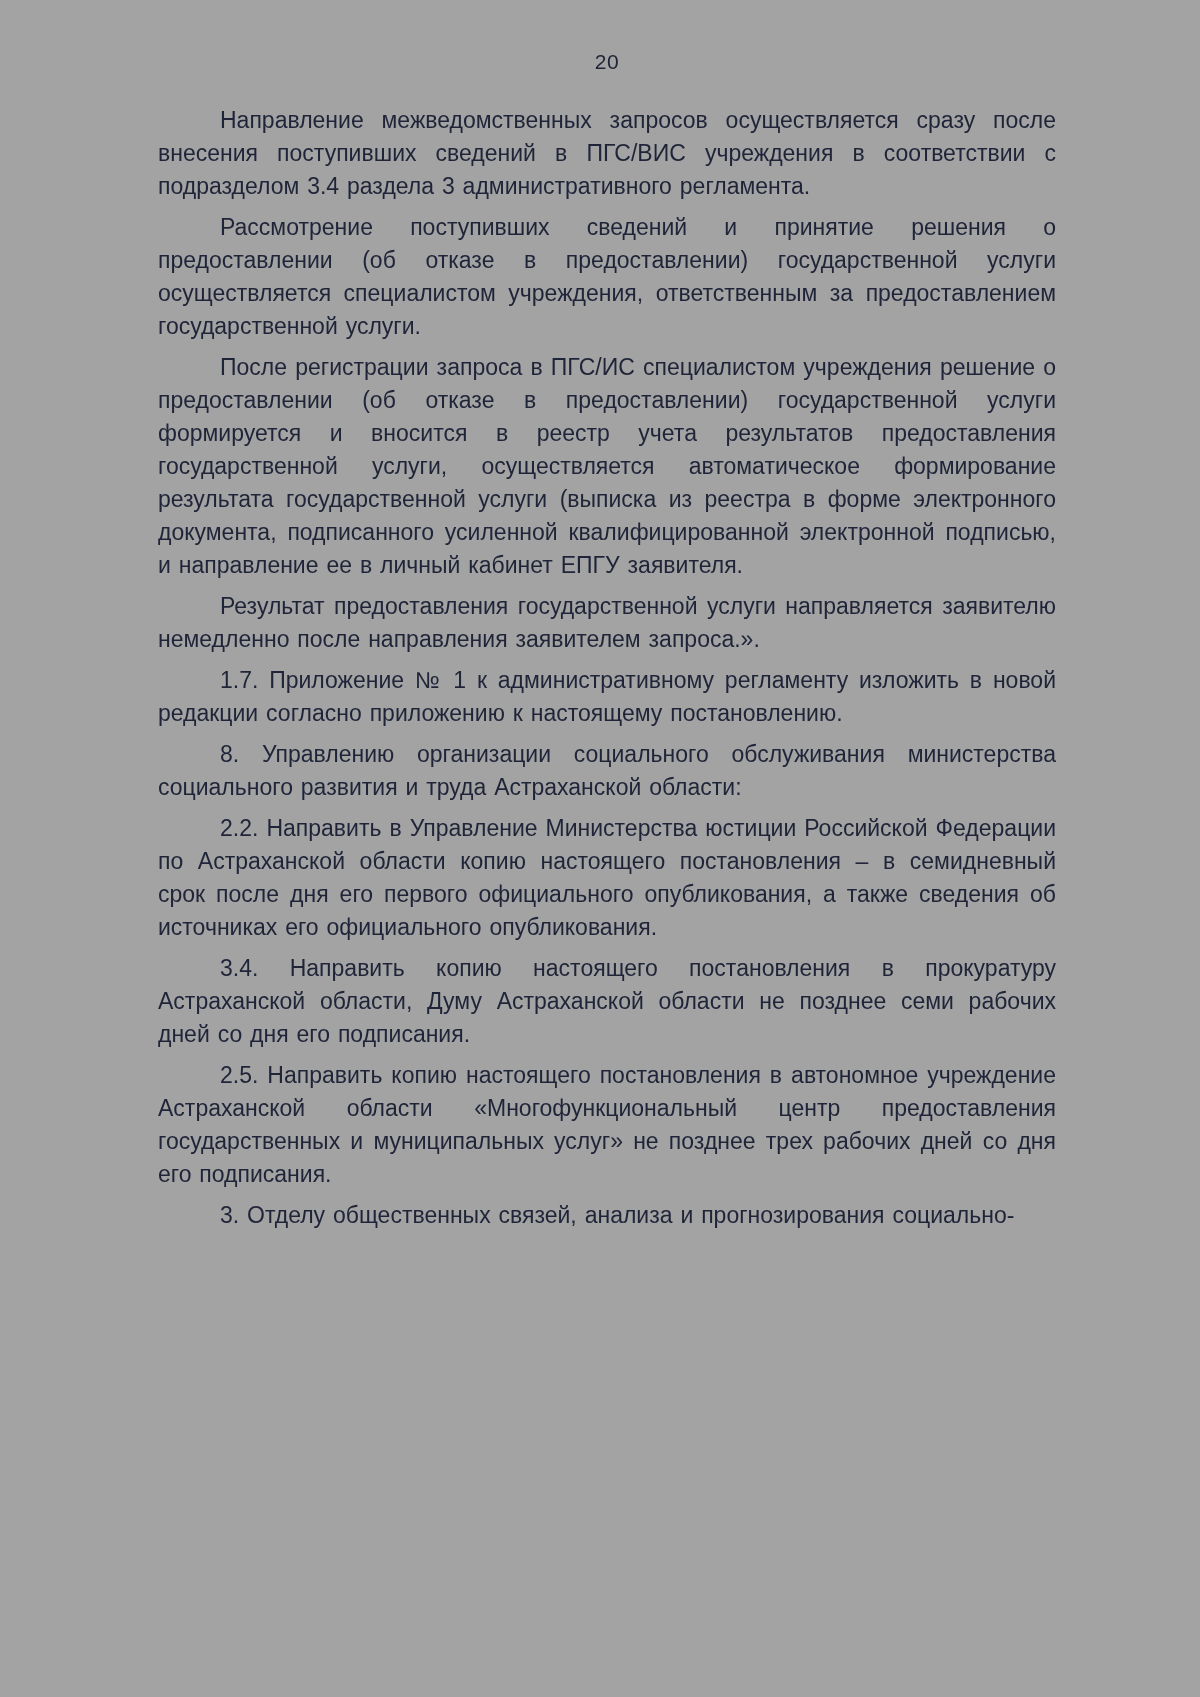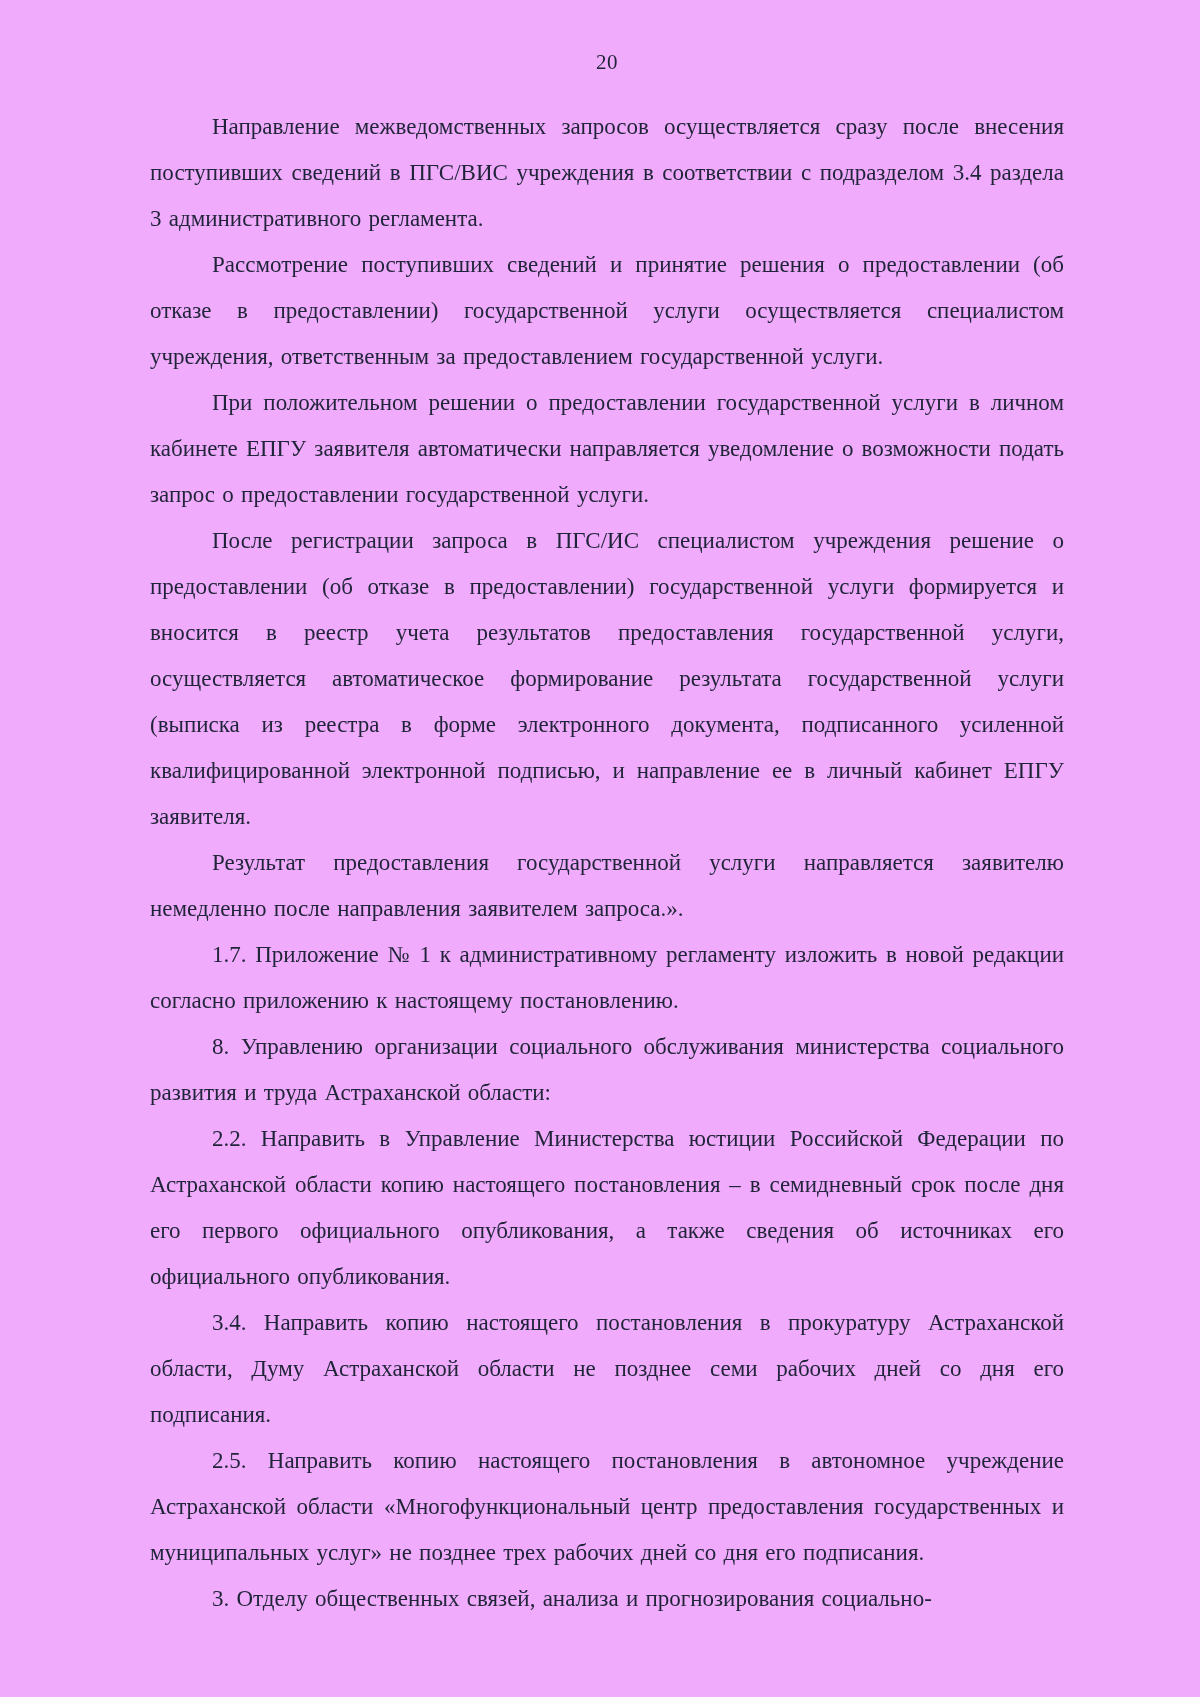--- a/index.html
+++ b/index.html
@@ -5,52 +5,51 @@
 <style>
   html, body {
     margin: 0;
     padding: 0;
     background: #ffffff;
   }
   .page {
     position: relative;
     width: 1200px;
     min-height: 1697px;
-    background: #f0abfc;
+    background: #a3a3a3;
     box-sizing: border-box;
     padding: 50px 136px 60px 150px;
-    font-family: Liberation Serif, serif;
+    font-family: Liberation Sans, sans-serif;
     color: #1f2438;
   }
   .page-number {
     text-align: center;
     font-size: 21px;
     line-height: 24px;
     margin: 0 0 30px 0;
     letter-spacing: 0.5px;
   }
   .doc-body p {
-    margin: 0;
+    margin: 8px;
     text-align: justify;
     text-indent: 62px;
     font-size: 23px;
-    line-height: 46px;
+    line-height: 33px;
     word-spacing: 1.5px;
   }
 </style>
 </head>
 <body>
 
 <div class="page">
   <div class="page-number">20</div>
 
   <div class="doc-body">
     <p>Направление межведомственных запросов осуществляется сразу после внесения поступивших сведений в ПГС/ВИС учреждения в соответствии с подразделом 3.4 раздела 3 административного регламента.</p>
     <p>Рассмотрение поступивших сведений и принятие решения о предоставлении (об отказе в предоставлении) государственной услуги осуществляется специалистом учреждения, ответственным за предоставлением государственной услуги.</p>
-    <p>При положительном решении о предоставлении государственной услуги в личном кабинете ЕПГУ заявителя автоматически направляется уведомление о возможности подать запрос о предоставлении государственной услуги.</p>
     <p>После регистрации запроса в ПГС/ИС специалистом учреждения решение о предоставлении (об отказе в предоставлении) государственной услуги формируется и вносится в реестр учета результатов предоставления государственной услуги, осуществляется автоматическое формирование результата государственной услуги (выписка из реестра в форме электронного документа, подписанного усиленной квалифицированной электронной подписью, и направление ее в личный кабинет ЕПГУ заявителя.</p>
     <p>Результат предоставления государственной услуги направляется заявителю немедленно после направления заявителем запроса.».</p>
     <p>1.7. Приложение № 1 к административному регламенту изложить в новой редакции согласно приложению к настоящему постановлению.</p>
     <p>8. Управлению организации социального обслуживания министерства социального развития и труда Астраханской области:</p>
     <p>2.2. Направить в Управление Министерства юстиции Российской Федерации по Астраханской области копию настоящего постановления – в семидневный срок после дня его первого официального опубликования, а также сведения об источниках его официального опубликования.</p>
     <p>3.4. Направить копию настоящего постановления в прокуратуру Астраханской области, Думу Астраханской области не позднее семи рабочих дней со дня его подписания.</p>
     <p>2.5. Направить копию настоящего постановления в автономное учреждение Астраханской области «Многофункциональный центр предоставления государственных и муниципальных услуг» не позднее трех рабочих дней со дня его подписания.</p>
     <p>3. Отделу общественных связей, анализа и прогнозирования социально-</p>
   </div>
 </div>

